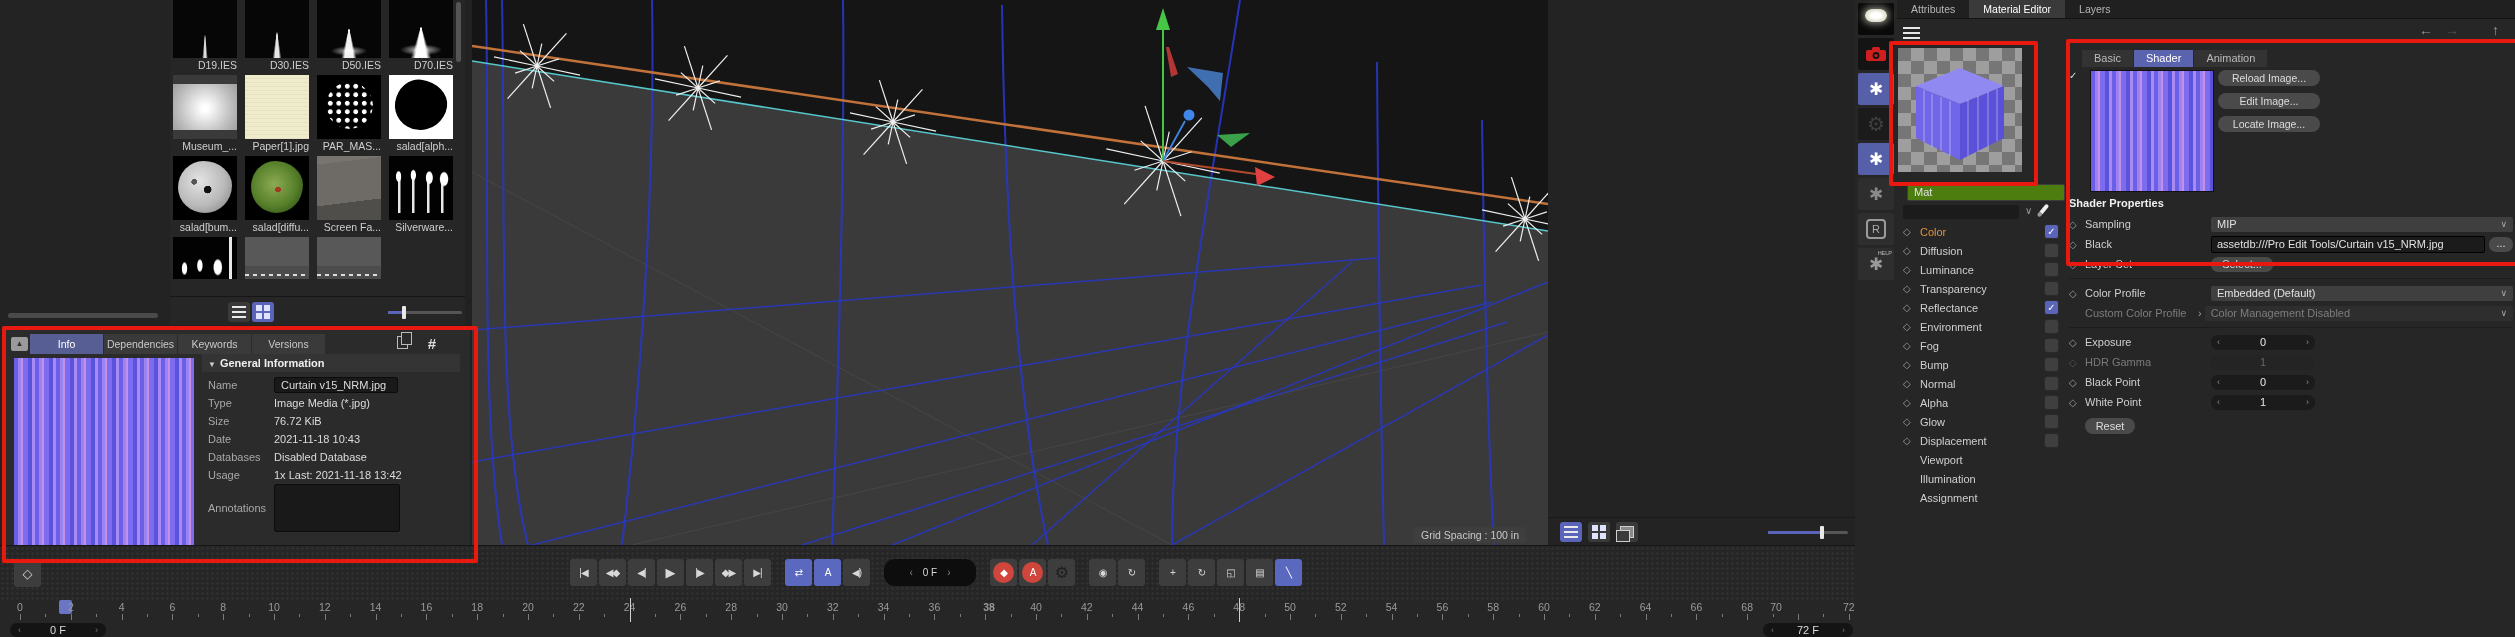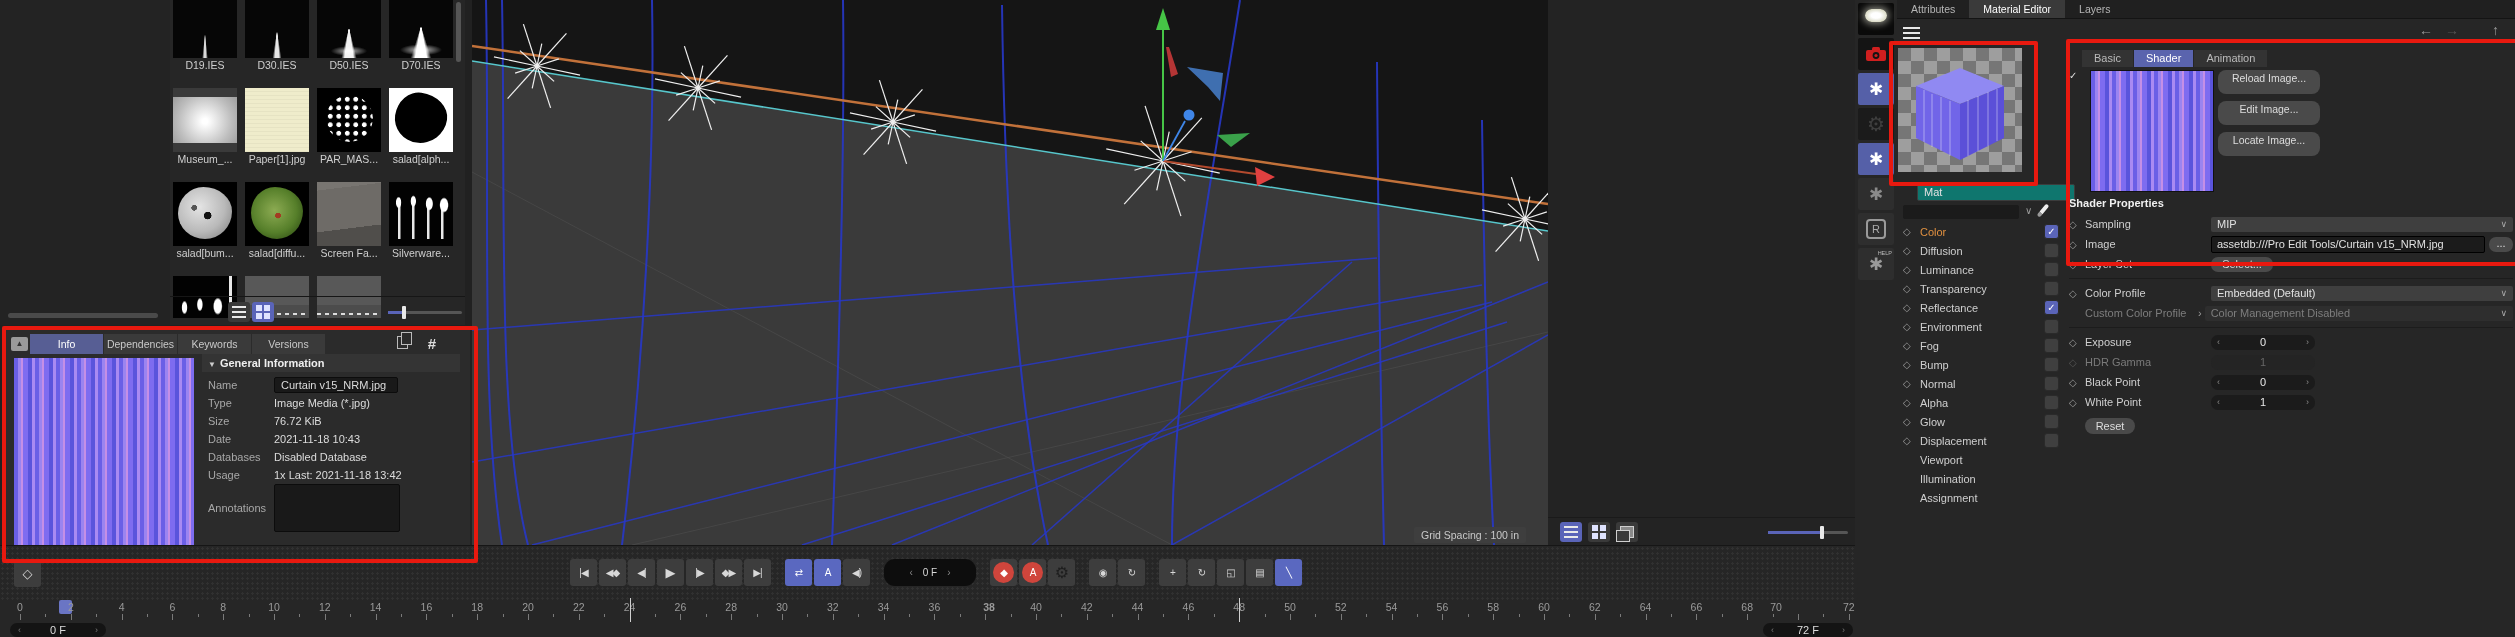--- a/index.html
+++ b/index.html
@@ -9,21 +9,21 @@
   
   .left-empty{left:0;top:0;width:170px;height:325px;background:#232323;border-right:1px solid #141414;}
   .hscroll{left:8px;top:313px;width:150px;height:5px;background:#4a4a4a;border-radius:3px;}
   
   .thumb-panel{left:170px;top:0;width:295px;height:325px;background:#262626;}
   .thumb-grid{position:absolute;left:3px;top:0;display:grid;grid-template-columns:repeat(4,64px);column-gap:8px;}
   .cell{width:64px;}
   .thumb{width:64px;height:64px;background:#000;position:relative;overflow:hidden;}
   .cell.cut-top .thumb{height:58px;}
   .cell.cut-bot .thumb{height:42px;}
-  .tlabel{height:30px;line-height:15px;text-align:center;color:#cfcfcf;font-size:10.5px;
+  .tlabel{height:17px;line-height:15px;text-align:right;color:#cfcfcf;font-size:10.5px;
           white-space:nowrap;overflow:hidden;}
   
   .th-ies-19{background:#060606 conic-gradient(from 0deg at 50% 52%,transparent 0deg 174deg,rgba(255,255,255,.85) 178deg 182deg,transparent 186deg);}
   .th-ies-30{background:#060606 conic-gradient(from 0deg at 50% 50%,transparent 0deg 171deg,rgba(255,255,255,.9) 176deg 184deg,transparent 189deg);}
   .th-ies-50{background:radial-gradient(ellipse 26px 7px at 50% 88%,rgba(255,255,255,.7),transparent 70%),#060606 conic-gradient(from 0deg at 50% 46%,transparent 0deg 166deg,rgba(255,255,255,.95) 172deg 188deg,transparent 194deg);}
   .th-ies-70{background:radial-gradient(ellipse 30px 8px at 50% 86%,rgba(255,255,255,.8),transparent 70%),#060606 conic-gradient(from 0deg at 50% 44%,transparent 0deg 162deg,#fff 170deg 190deg,transparent 198deg);}
   .th-museum{background:linear-gradient(#3a3a3a 0 9px,transparent 9px 55px,#3a3a3a 55px),radial-gradient(circle at 50% 52%,#ffffff 6%,#e6e6e6 26%,#bdbdbd 58%,#8f8f8f 100%);}
   .th-paper{background:#efeccb repeating-linear-gradient(0deg,rgba(0,0,0,.04) 0 1px,transparent 1px 4px);}
   .th-parmask{background:#000;}
   .th-parmask::after{content:"";position:absolute;left:9px;top:7px;width:47px;height:47px;border-radius:50%;overflow:hidden;
@@ -116,41 +116,41 @@
   
   .right-panel{left:1897px;top:0;width:618px;height:637px;background:#262626;}
   .rp-tabs{position:absolute;left:0;top:0;width:618px;height:18px;background:#202020;border-bottom:1px solid #141414;display:flex;}
   .rtab{padding:0 14px;height:18px;line-height:18px;color:#b5b5b5;font-size:10.5px;}
   .rtab.active{background:#3a3a3a;color:#fff;}
   .burger{position:absolute;left:6px;top:27px;width:17px;height:12px;
       background:repeating-linear-gradient(#e8e8e8 0 2.4px,transparent 2.4px 4.8px);}
   .hist{position:absolute;top:22px;font-size:14px;color:#999;}
   .matball{position:absolute;left:1px;top:48px;width:124px;height:124px;
       background:repeating-conic-gradient(#9e9e9e 0% 25%,#767676 0% 50%) 0 0/26px 26px;}
-  .mat-name{position:absolute;left:20px;top:184px;width:150px;height:15px;line-height:15px;background:#0f766e;border:1px solid #3c3c3c;border-radius:2px;padding-left:6px;color:#e2e2e2;}
+  .mat-name{position:absolute;left:10px;top:184px;width:150px;height:15px;line-height:15px;background:#4d7c0f;border:1px solid #3c3c3c;border-radius:2px;padding-left:6px;color:#e2e2e2;}
   .mat-combo{position:absolute;left:6px;top:205px;width:116px;height:14px;background:#1b1b1b;border-radius:2px;}
   .combo-arrow{position:absolute;left:128px;top:205px;color:#999;font-size:10px;}
   .dropper{position:absolute;left:144px;top:203px;width:4px;height:15px;background:linear-gradient(#eee 0 70%,#999 70%);border-radius:2px;transform:rotate(40deg);}
   .chan-list{position:absolute;left:6px;top:222px;width:160px;}
   .chan-row{display:flex;align-items:center;height:19px;}
   .chan-row .dia{width:16px;color:#999;font-size:10px;}
   .chan-label{flex:1;color:#cfcfcf;padding-left:1px;}
   .chan-row.accent .chan-label{color:#e09040;}
   .chan-row.noctl .chan-label{padding-left:17px;}
   .cbx{width:13px;height:13px;border-radius:3px;background:#3f3f3f;border:1px solid #2a2a2a;margin-right:4px;
       display:flex;align-items:center;justify-content:center;color:#fff;font-size:10px;}
   .cbx.on{background:#5a64b8;}
   .cbx.on::after{content:"✓";}
   .shader-tabs{position:absolute;left:185px;top:50px;display:flex;}
   .stab{padding:0 12px;height:17px;line-height:17px;background:#333;color:#bbb;border-right:1px solid #262626;font-size:11px;}
   .stab.active{background:#5a64ae;color:#fff;}
   .shader-check{position:absolute;left:172px;top:70px;color:#ddd;font-size:10px;}
   .shader-preview{position:absolute;left:193px;top:70px;width:122px;height:120px;border:1px solid #111;}
   .img-btns{position:absolute;left:321px;top:70px;width:102px;}
-  .pill{height:24px;line-height:16px;text-align:center;background:#4a4a4a;border-radius:8px;color:#ddd;font-size:10.5px;margin-bottom:7px;}
+  .pill{height:16px;line-height:16px;text-align:center;background:#4a4a4a;border-radius:8px;color:#ddd;font-size:10.5px;margin-bottom:7px;}
   .sp-title{position:absolute;left:172px;top:197px;font-weight:bold;color:#f0f0f0;}
   .sp-rows{position:absolute;left:172px;top:214px;width:444px;}
   .sp-row{display:flex;align-items:center;height:20px;position:relative;}
   .sp-row .dia{width:16px;color:#999;font-size:10px;}
   .sp-label{width:126px;color:#cfcfcf;}
   .sp-row .gt{display:none;color:#999;margin-right:3px;}
   .sp-row .ctl{display:none;}
   .ctl.dropdown{flex:1;height:15px;background:#3f3f3f;border-radius:2px;align-items:center;padding:0 6px;color:#e0e0e0;justify-content:space-between;}
   .ctl.dropdown .dd-arrow{color:#aaa;font-size:9px;}
   .sp-row.dropdown .ctl.dropdown{display:flex;}
@@ -667,21 +667,21 @@
               <span class="dd-arrow">∨</span>
             </div>
 
           </div>
 
         </div>
 
         <div>
           <div class="sp-row file">
             <span class="dia">◇</span>
-            <span class="sp-label">Image</span>
+            <span class="sp-label">Black</span>
 
             <div class="ctl file">
               <span class="file-box">assetdb:///Pro Edit Tools/Curtain v15_NRM.jpg</span>
               <span class="file-btn">...</span>
             </div>
 
           </div>
 
         </div>
 

